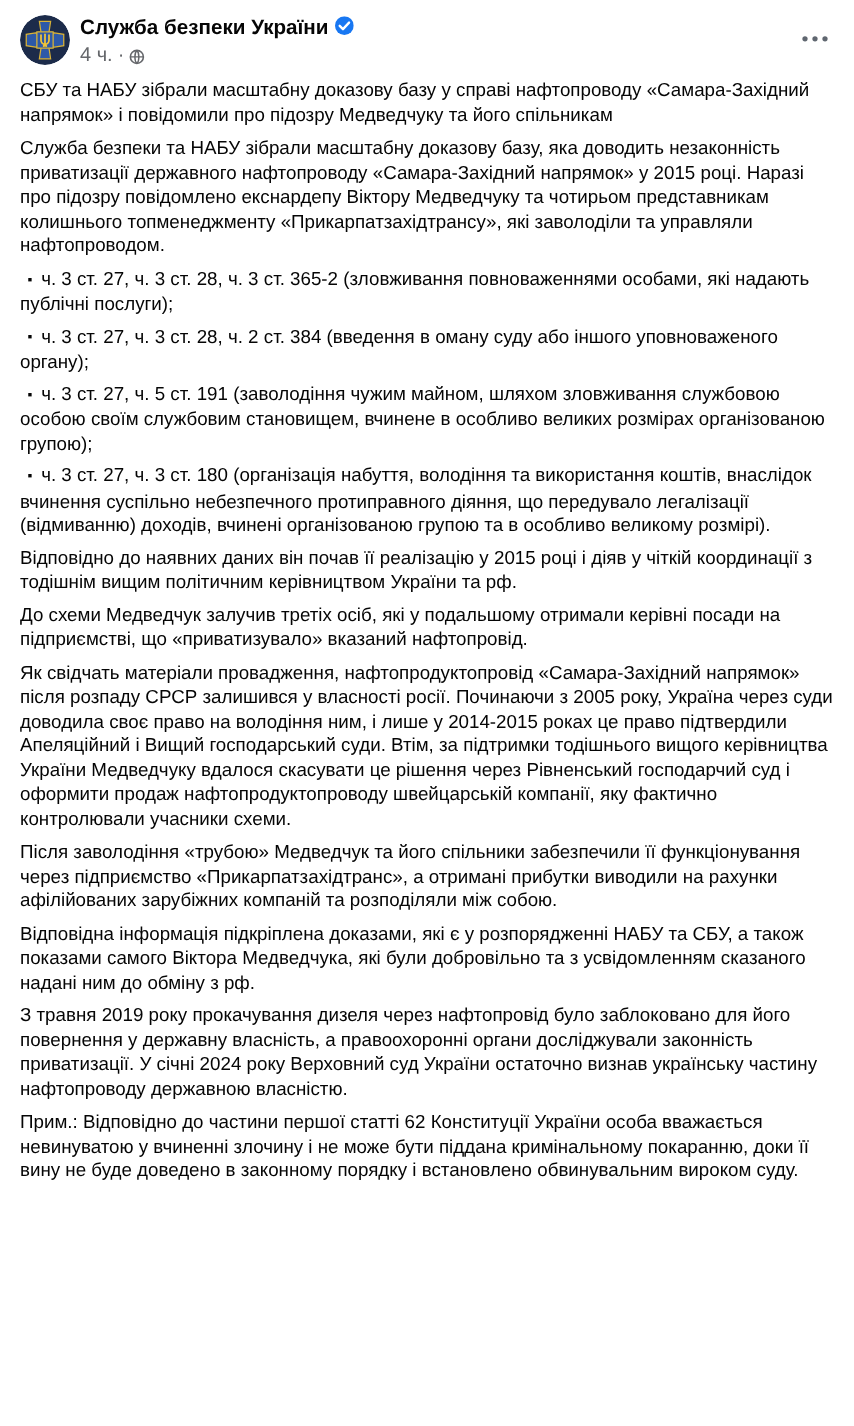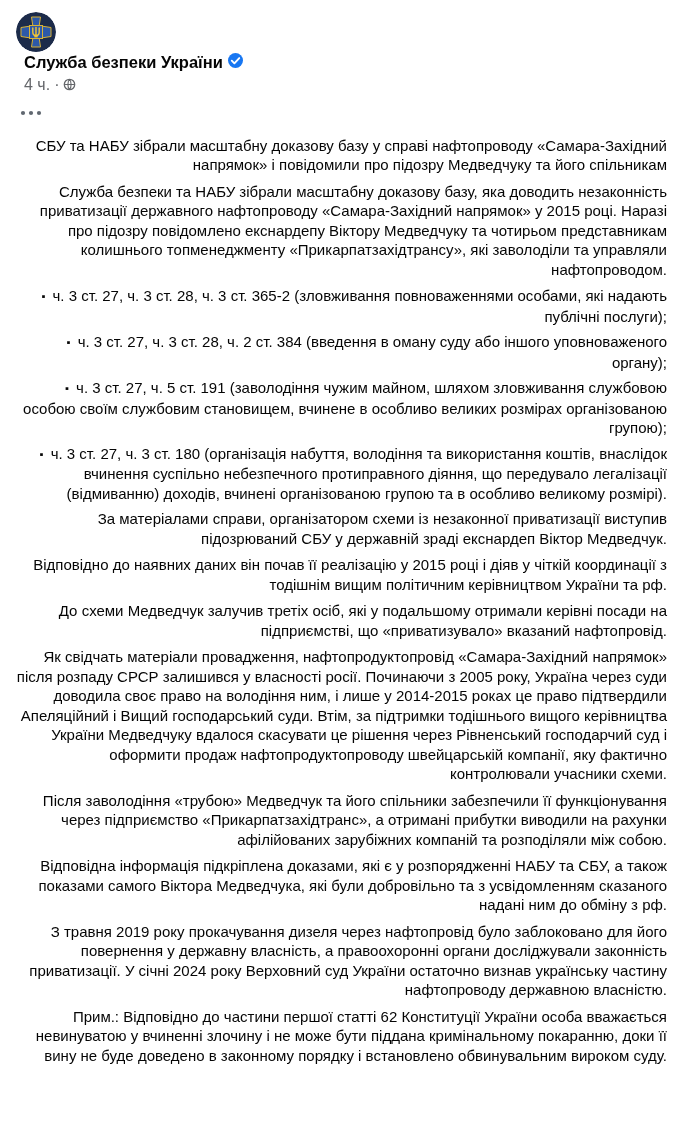--- a/index.html
+++ b/index.html
@@ -12,21 +12,20 @@
   .post-card {
     width: 683px;
     min-height: 1141px;
     background: #ffffff;
     position: relative;
   }
   .post-header {
     display: flex;
     align-items: flex-start;
     padding: 12px 16px 0 16px;
-    flex-direction: column;
   }
   .avatar-btn {
     width: 40px; height: 40px;
     border-radius: 50%;
     overflow: hidden;
     flex: 0 0 40px;
     cursor: pointer;
     border: none; background: none; padding: 0;
   }
   .header-info {
@@ -67,21 +66,20 @@
     flex: 0 0 auto;
   }
   .post-body {
     padding: 9px 16px 24px 16px;
     font-size: 15px;
     line-height: 19.5px;
   }
   .post-body p {
     margin: 0 0 7px 0;
     white-space: pre-wrap;
-    text-align: right;
   }
   .post-body p.bullet-item {
     margin: 0 0 6px 0;
   }
   .bullet-marker {
     display: inline-block;
     margin: 0 7px 0 6px;
     font-size: 11px;
     vertical-align: 1px;
     color: #050505;
@@ -149,21 +147,20 @@
 
   <div class="post-body">
     <p>СБУ та НАБУ зібрали масштабну доказову базу у справі нафтопроводу «Самара-Західний напрямок» і повідомили про підозру Медведчуку та його спільникам</p>
     <p>Служба безпеки та НАБУ зібрали масштабну доказову базу, яка доводить незаконність приватизації державного нафтопроводу «Самара-Західний напрямок» у 2015 році. Наразі про підозру повідомлено екснардепу Віктору Медведчуку та чотирьом представникам колишнього топменеджменту «Прикарпатзахідтрансу», які заволоділи та управляли нафтопроводом.</p>
 
     <p class="bullet-item"><span class="bullet-marker">▪</span><span>ч. 3 ст. 27, ч. 3 ст. 28, ч. 3 ст. 365-2 (зловживання повноваженнями особами, які надають публічні послуги);</span></p>
     <p class="bullet-item"><span class="bullet-marker">▪</span><span>ч. 3 ст. 27, ч. 3 ст. 28, ч. 2 ст. 384 (введення в оману суду або іншого уповноваженого органу);</span></p>
     <p class="bullet-item"><span class="bullet-marker">▪</span><span>ч. 3 ст. 27, ч. 5 ст. 191 (заволодіння чужим майном, шляхом зловживання службовою особою своїм службовим становищем, вчинене в особливо великих розмірах організованою групою);</span></p>
     <p class="bullet-item"><span class="bullet-marker">▪</span><span>ч. 3 ст. 27, ч. 3 ст. 180 (організація набуття, володіння та використання коштів, внаслідок вчинення суспільно небезпечного протиправного діяння, що передувало легалізації (відмиванню) доходів, вчинені організованою групою та в особливо великому розмірі).</span></p>
 
-    <p>За матеріалами справи, організатором схеми із незаконної приватизації виступив підозрюваний СБУ у державній зраді екснардеп Віктор Медведчук.</p>
     <p>Відповідно до наявних даних він почав її реалізацію у 2015 році і діяв у чіткій координації з тодішнім вищим політичним керівництвом України та рф.</p>
     <p>До схеми Медведчук залучив третіх осіб, які у подальшому отримали керівні посади на підприємстві, що «приватизувало» вказаний нафтопровід.</p>
     <p>Як свідчать матеріали провадження, нафтопродуктопровід «Самара-Західний напрямок» після розпаду СРСР залишився у власності росії. Починаючи з 2005 року, Україна через суди доводила своє право на володіння ним, і лише у 2014-2015 роках це право підтвердили Апеляційний і Вищий господарський суди. Втім, за підтримки тодішнього вищого керівництва України Медведчуку вдалося скасувати це рішення через Рівненський господарчий суд і оформити продаж нафтопродуктопроводу швейцарській компанії, яку фактично контролювали учасники схеми.</p>
     <p>Після заволодіння «трубою» Медведчук та його спільники забезпечили її функціонування через підприємство «Прикарпатзахідтранс», а отримані прибутки виводили на рахунки афілійованих зарубіжних компаній та розподіляли між собою.</p>
     <p>Відповідна інформація підкріплена доказами, які є у розпорядженні НАБУ та СБУ, а також показами самого Віктора Медведчука, які були добровільно та з усвідомленням сказаного надані ним до обміну з рф.</p>
     <p>З травня 2019 року прокачування дизеля через нафтопровід було заблоковано для його повернення у державну власність, а правоохоронні органи досліджували законність приватизації. У січні 2024 року Верховний суд України остаточно визнав українську частину нафтопроводу державною власністю.</p>
     <p>Прим.: Відповідно до частини першої статті 62 Конституції України особа вважається невинуватою у вчиненні злочину і не може бути піддана кримінальному покаранню, доки її вину не буде доведено в законному порядку і встановлено обвинувальним вироком суду.</p>
   </div>
 
 </div>

